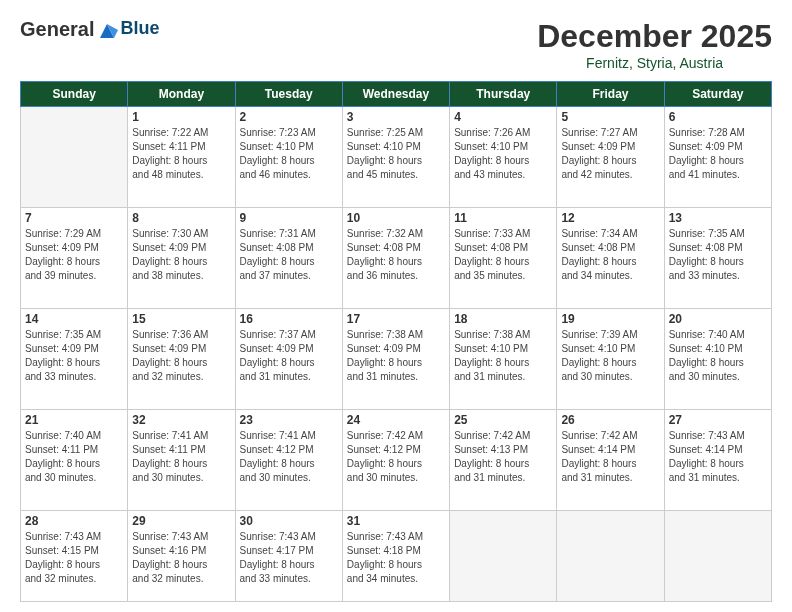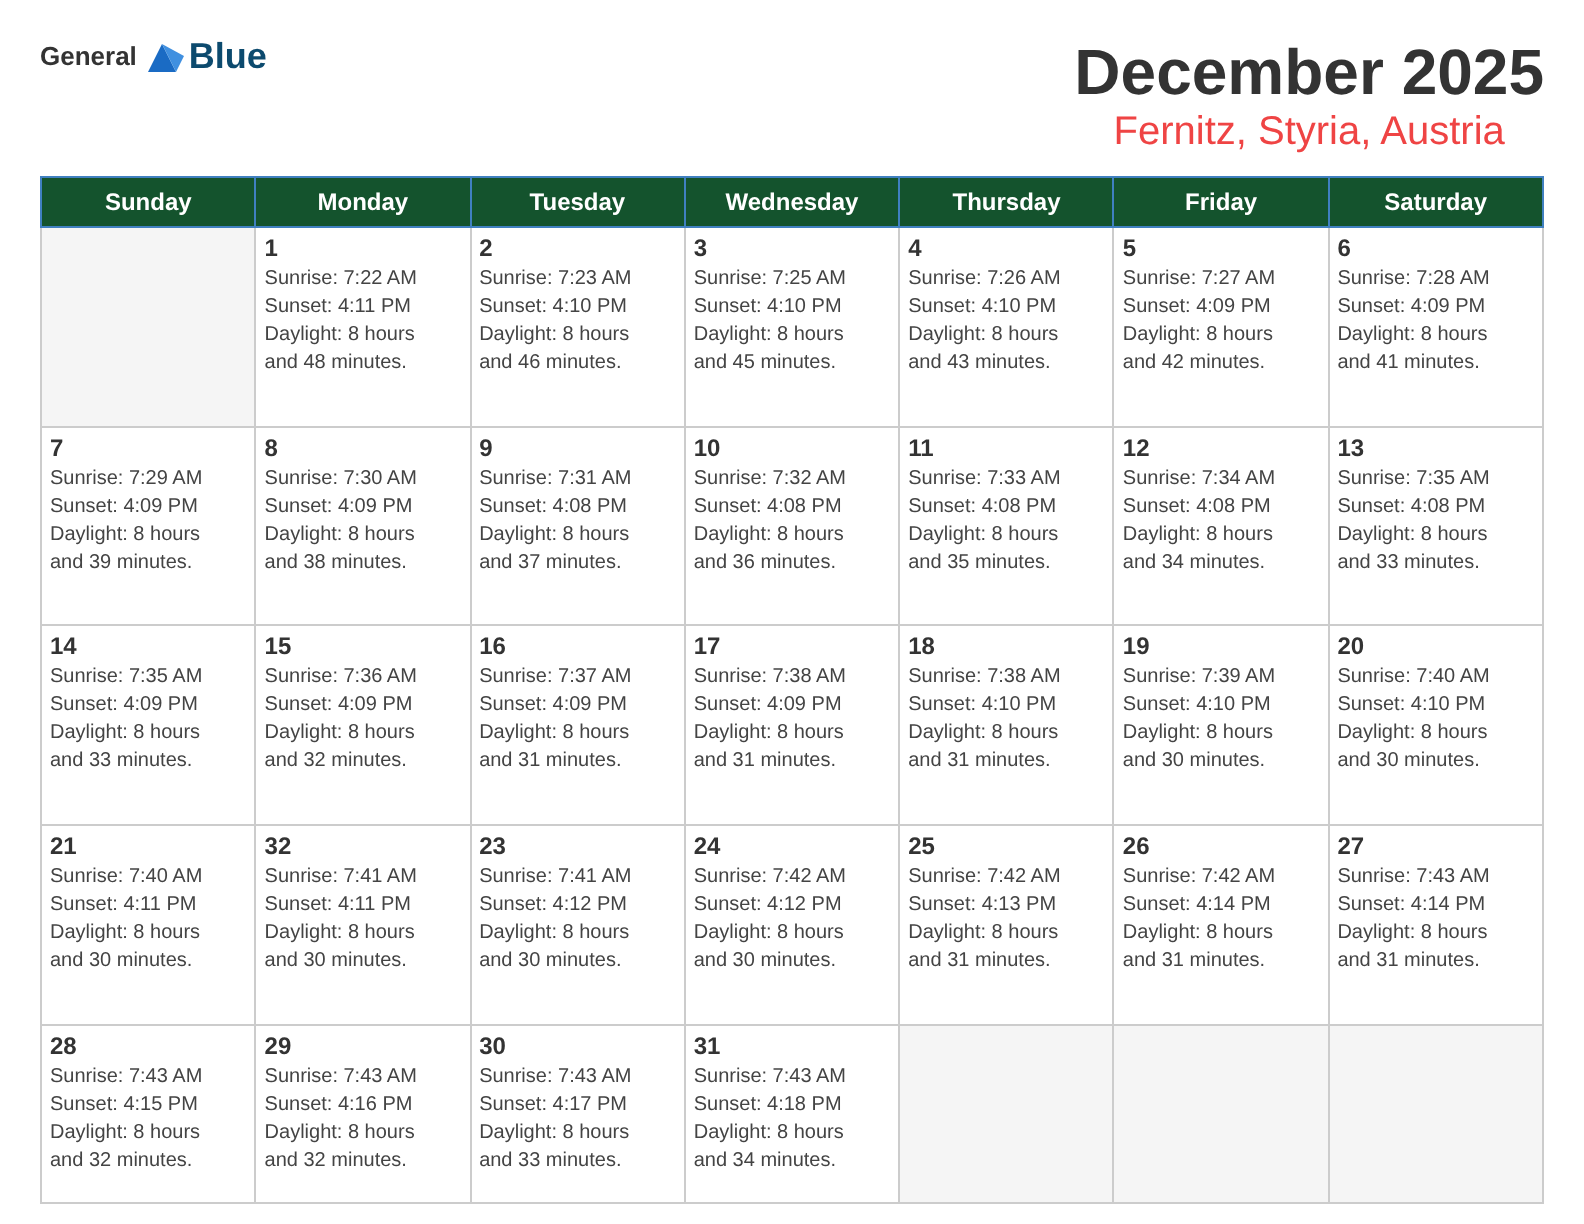--- a/index.html
+++ b/index.html
@@ -29,22 +29,22 @@
     }
     .title-block {
       text-align: center;
     }
     .month-title {
       font-size: 32px;
       font-weight: bold;
       color: #333;
     }
     .location {
-      font-size: 20px;
-      color: #ef4444;
+      font-size: 14px;
+      color: #14532d;
     }
     .calendar {
       flex: 1;
       border: 1px solid #ccc;
       border-collapse: collapse;
       width: 100%;
       table-layout: fixed;
     }
     .calendar th {
       background: #14532d;
@@ -87,21 +87,21 @@
     }
   </style>
 </head>
 <body>
 
 <div class="page">
   <div class="header">
     <div class="logo">
       <div>
         <div style="display:flex;align-items:center;">
-          <div style="font-size:13px;font-weight:bold;color:#333;line-height:1.1;">
+          <div style="font-size:20px;font-weight:bold;color:#333;line-height:1.1;">
             <span style="color:#333;">General</span><svg width="22" height="22" viewBox="0 0 22 22" style="vertical-align:middle;margin-left:2px;">
                 <polygon points="4,18 11,4 18,18" fill="#1a6bc4"></polygon>
                 <polygon points="11,4 18,18 22,10" fill="#4090e0"></polygon>
               </svg>
           </div>
           <div style="font-size:18px;font-weight:bold;color:#0c4a6e;margin-left:2px;margin-top:-2px;text-align:right;">Blue</div>
         </div>
       </div>
     </div>
     <div class="title-block">

